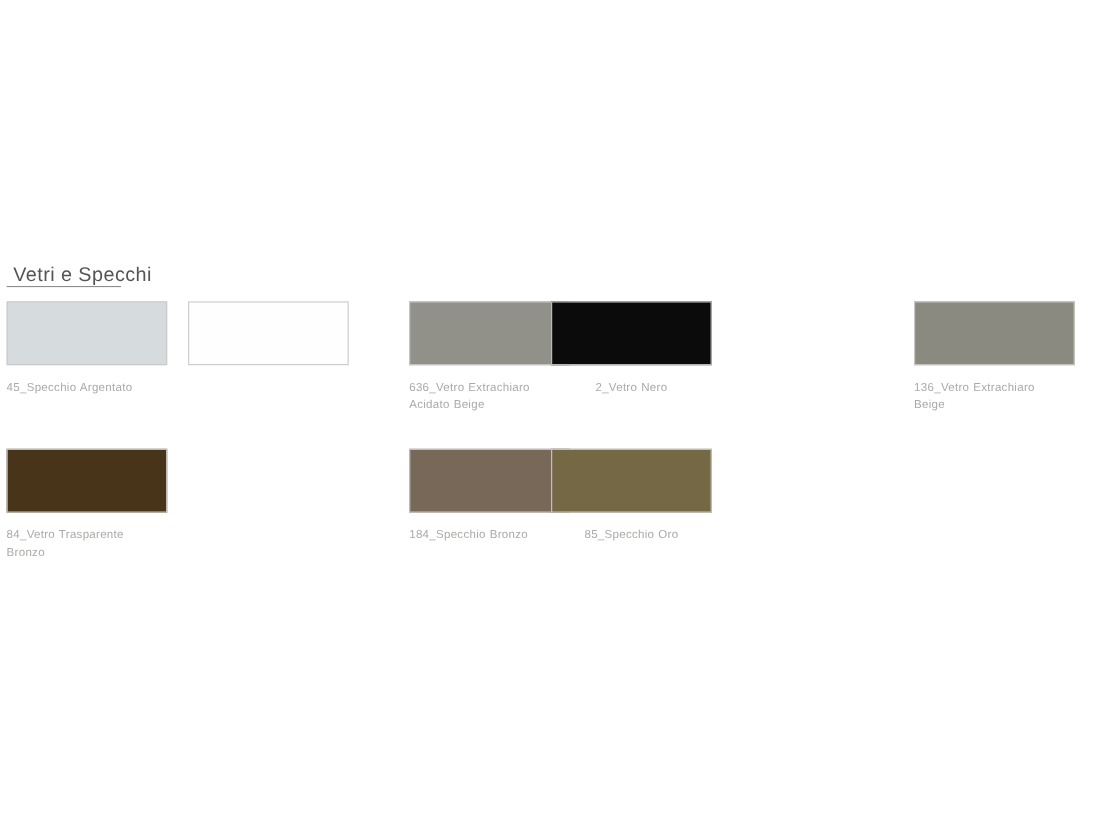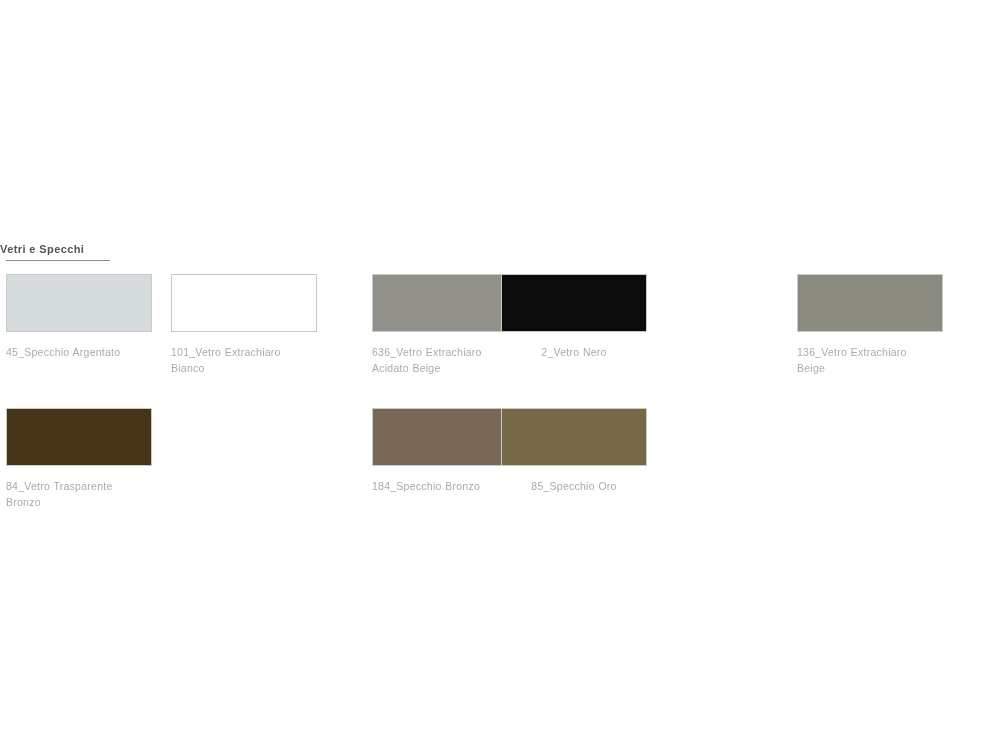--- a/index.html
+++ b/index.html
@@ -20,26 +20,26 @@
     left: 0;
     top: 0;
     width: 1000px;
     height: 750px;
     background: #ffffff;
   }
 
   
   .section-heading {
     position: absolute;
-    left: 0;
+    left: 12px;
     top: 240px;
-    font-size: 11px;
+    font-size: 18px;
     letter-spacing: 0.4px;
     color: #555555;
-    font-weight: 700;
+    font-weight: 400;
     line-height: 18px;
     white-space: nowrap;
     padding-bottom: 2px;
   }
   .section-heading-rule {
     position: absolute;
     left: 6px;
     top: 260px;
     width: 104px;
     height: 1px;
@@ -82,40 +82,38 @@
   
   .row-1 { top: 274px; }
   .row-2 { top: 408px; }
 
   
   .col-1 { left: 6px; }
   .col-2 { left: 171px; }
   .col-3 { left: 336px; margin-left: 36px; }
   .col-4 { left: 501px; text-align: center; }
   .col-5 { left: 666px; }
-  .col-6 { left: 797px; }
+  .col-6 { left: 831px; }
 </style>
 </head>
 <body>
 
 <div id="catalog-page">
 
   <div class="section-heading">Vetri e Specchi</div>
   <div class="section-heading-rule"></div>
 
   <div class="swatch-grid" id="swatch-grid">
 
   <div class="swatch-cell row-1 col-1">
         <div class="swatch-chip" style="background: rgb(214, 219, 222);"></div>
         <div class="swatch-label">45_Specchio Argentato</div>
       </div>
       <div class="swatch-cell row-1 col-2">
         <div class="swatch-chip" style="background: rgb(254, 254, 254);"></div>
-        <div class="swatch-label">101_Vetro Extrachiaro
-Bianco</div>
       </div>
       <div class="swatch-cell row-1 col-3">
         <div class="swatch-chip" style="background: rgb(145, 145, 137);"></div>
         <div class="swatch-label">636_Vetro Extrachiaro
 Acidato Beige</div>
       </div>
       <div class="swatch-cell row-1 col-4">
         <div class="swatch-chip" style="background: rgb(11, 11, 11);"></div>
         <div class="swatch-label">2_Vetro Nero</div>
       </div>

